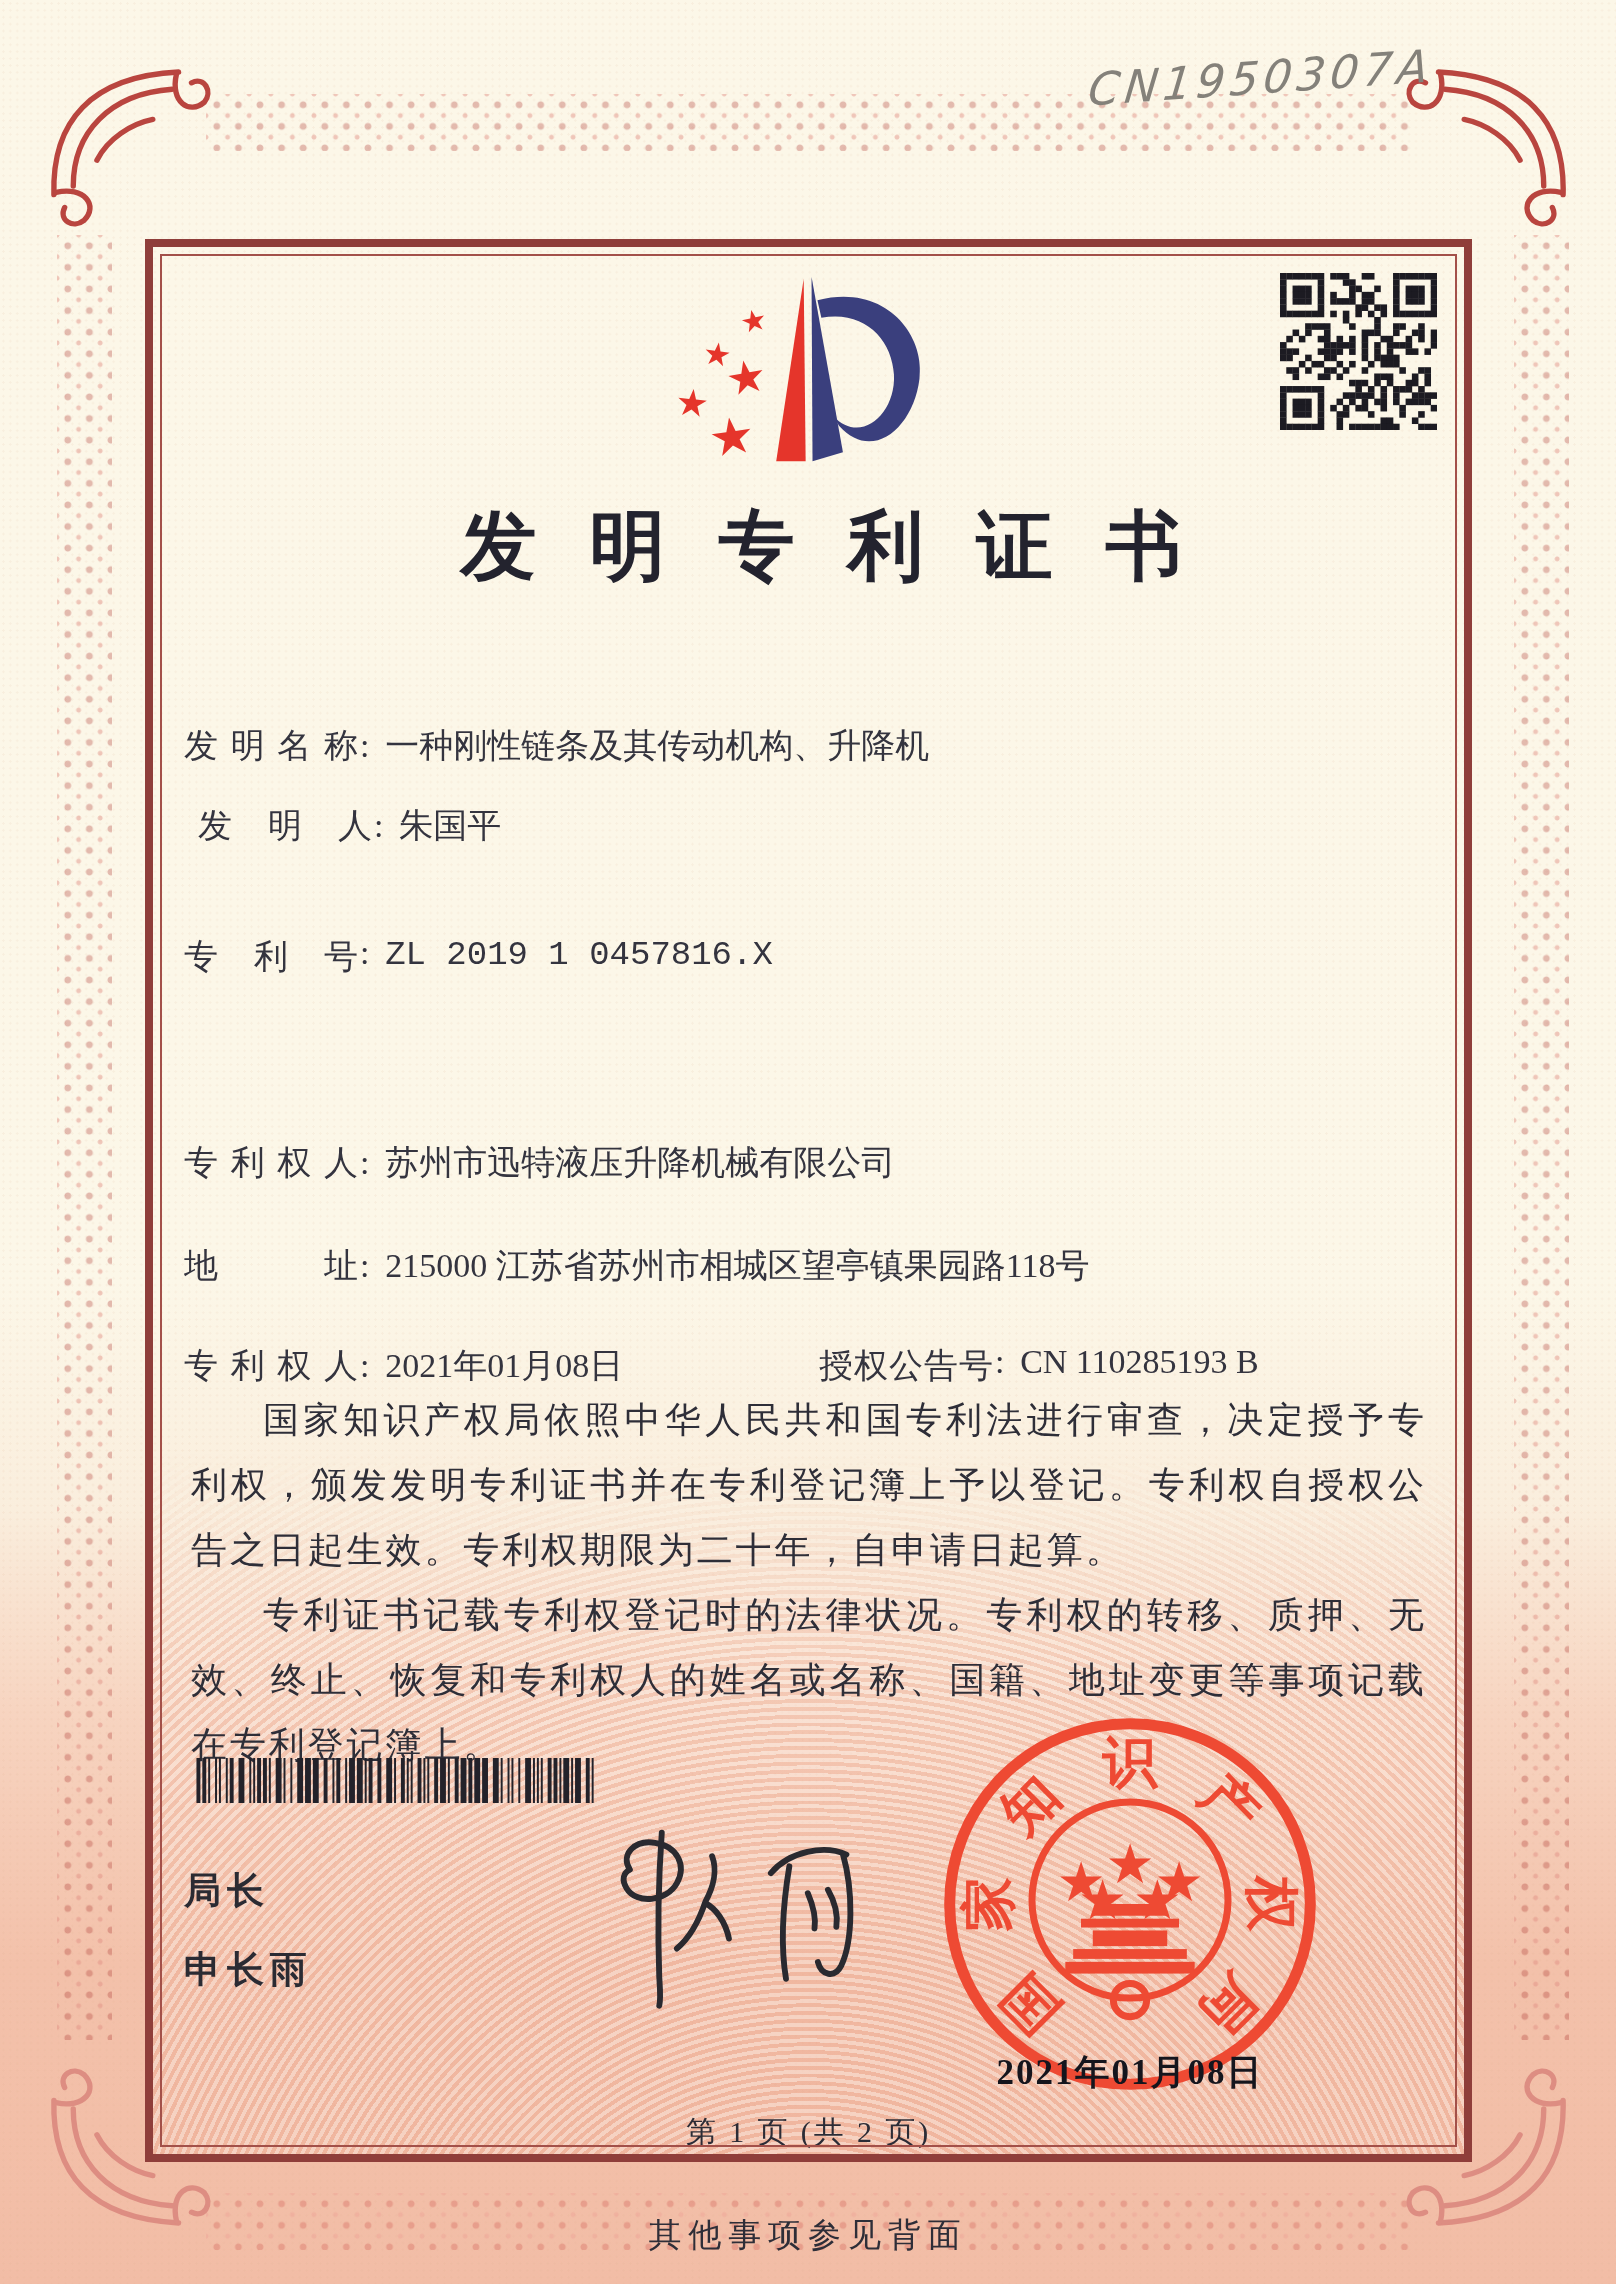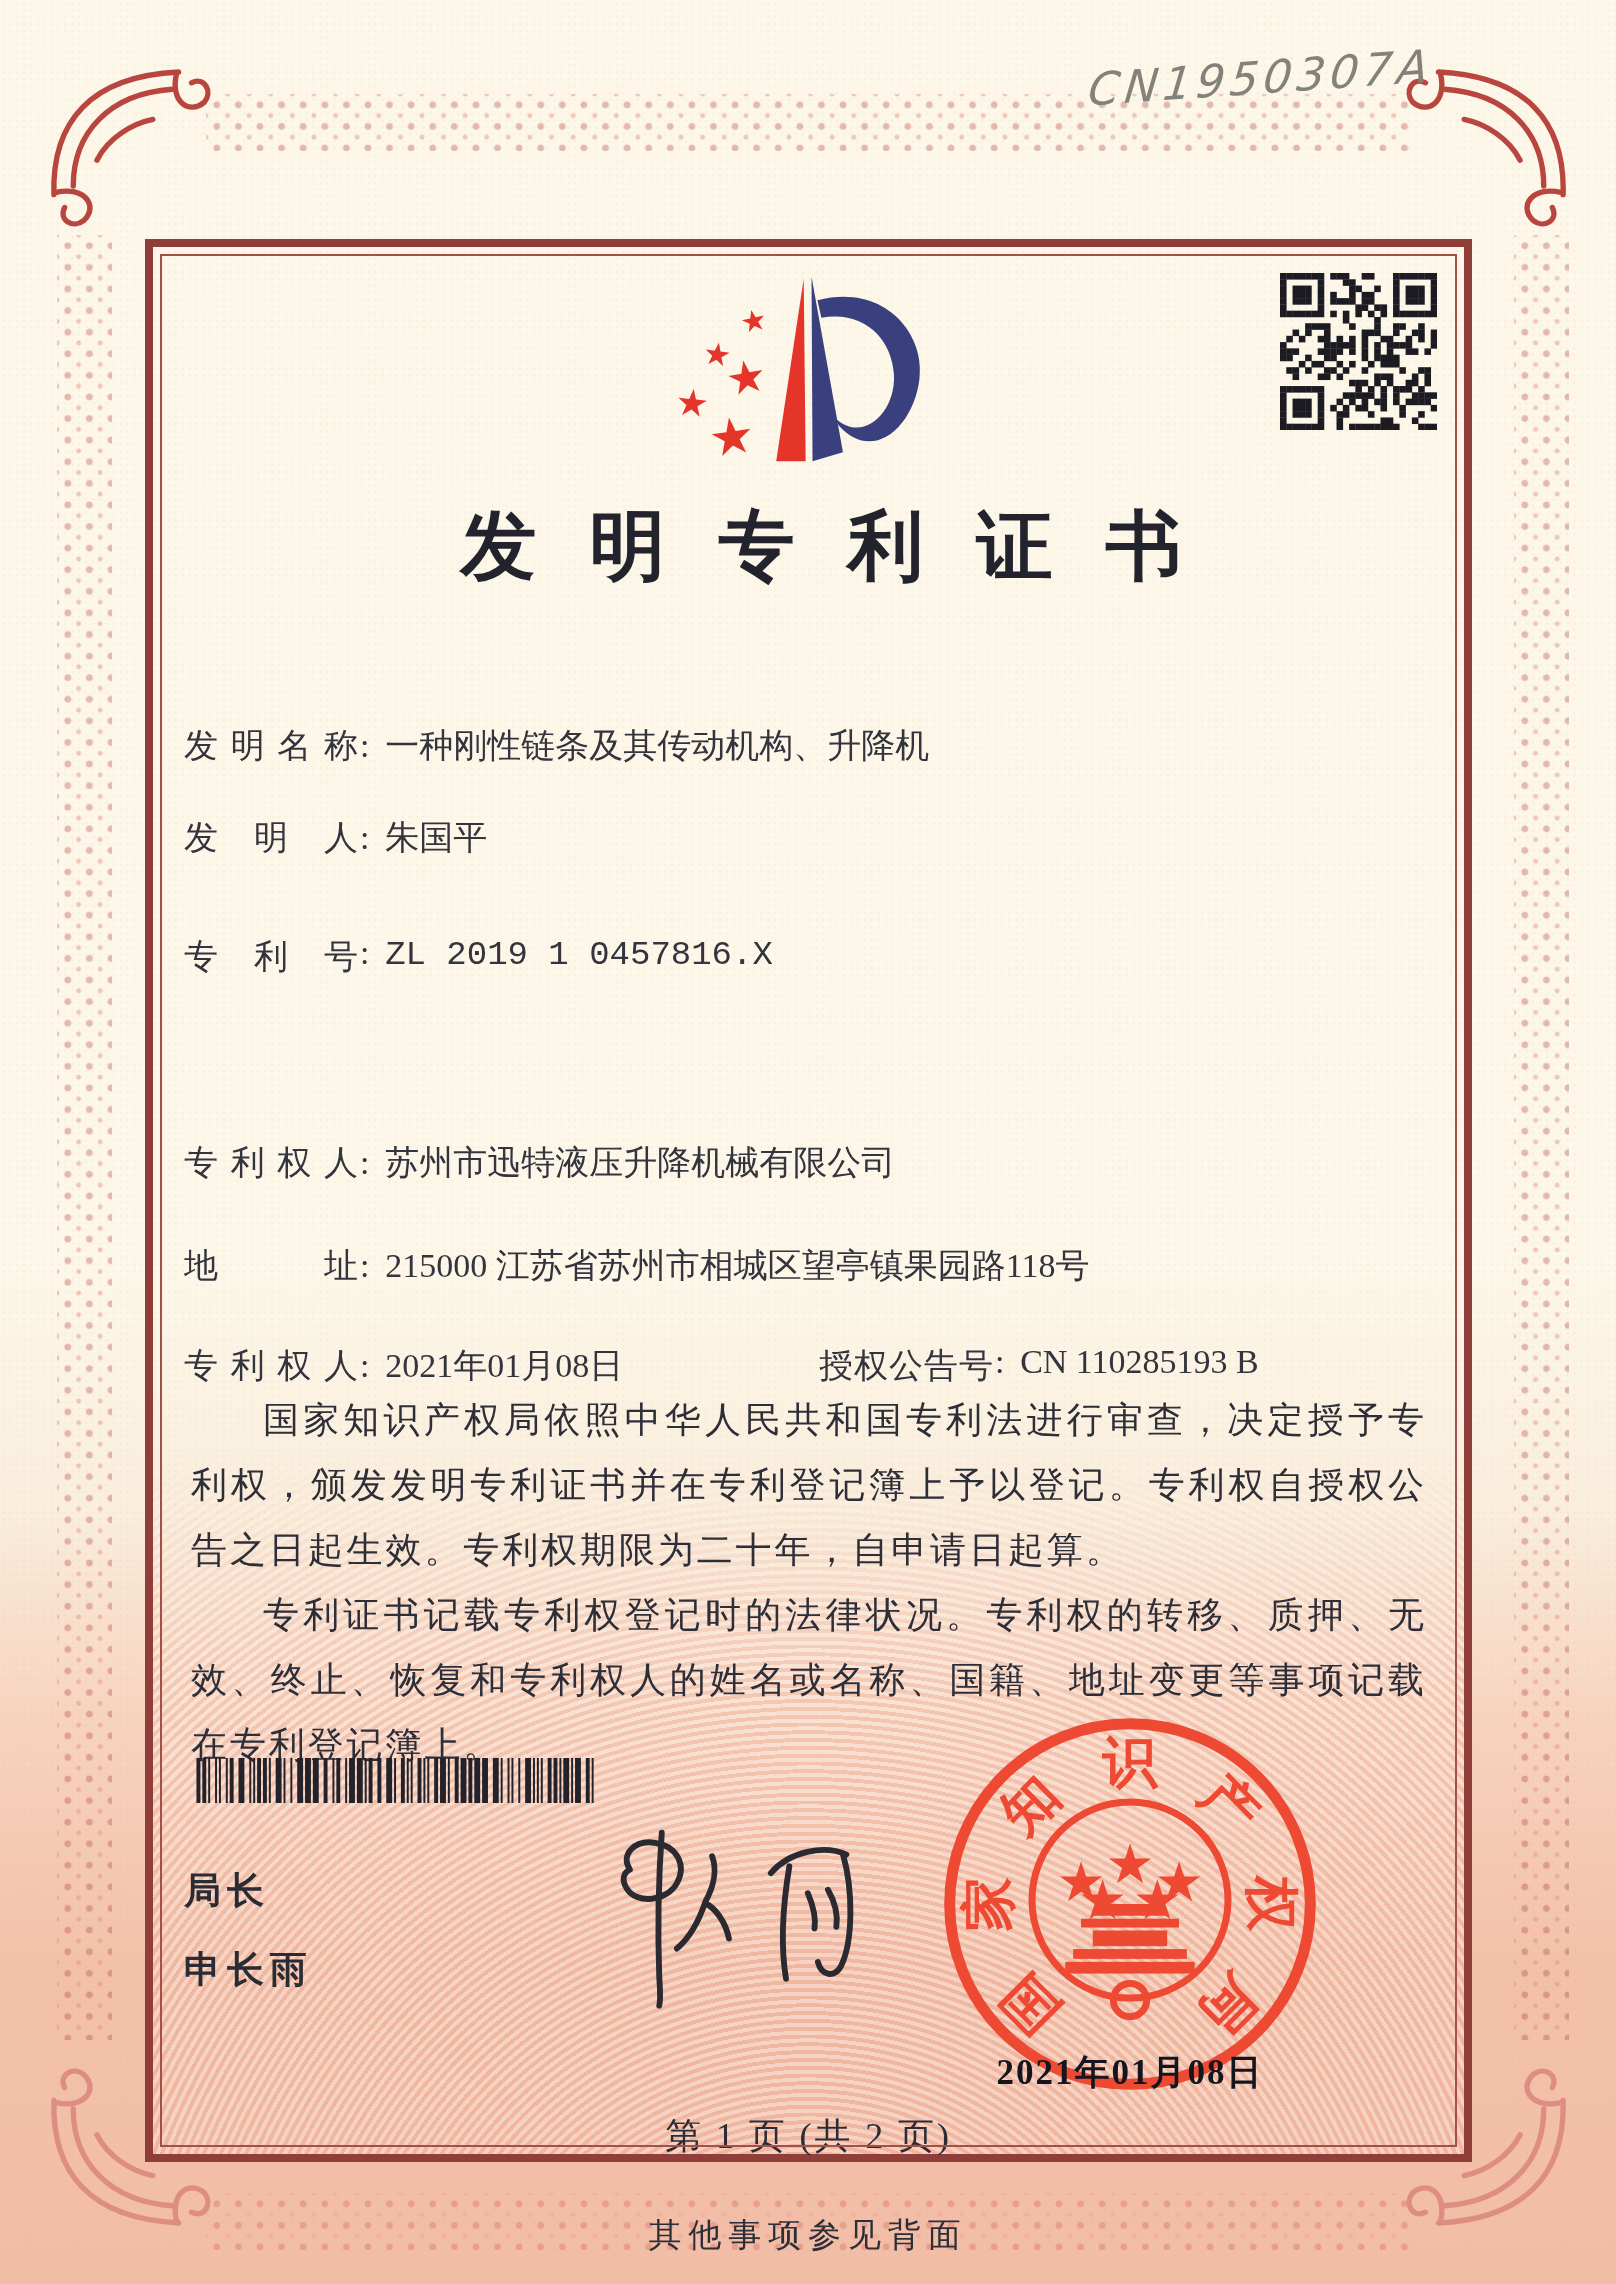--- a/index.html
+++ b/index.html
@@ -53,21 +53,21 @@
 
   .qr{position:absolute;left:1127px;top:25.5px;width:157px;height:157px;}
   .qr rect{fill:#1c1b22;}
 
   .title{position:absolute;top:249px;left:0;right:0;text-align:center;
     font-size:76px;font-weight:700;letter-spacing:53px;padding-left:78px;color:#23232e;}
 
   .row{position:absolute;left:31px;font-size:34px;color:#34343f;white-space:nowrap;}
   .row .lab{display:inline-block;width:174px;text-align:justify;text-align-last:justify;vertical-align:top;}
   .row .col{display:inline-block;margin:0 15.7px 0 2px;}
-  .r1{top:476px;} .r2{top:568px;} .r3{top:687px;font-family:"Liberation Mono","DejaVu Sans Mono",monospace;}
+  .r1{top:476px;} .r2{top:556px;margin-left:14px;} .r3{top:687px;font-family:"Liberation Mono","DejaVu Sans Mono",monospace;}
   .r3 .lab,.r3 .col{font-family:"Liberation Serif","DejaVu Serif",serif;}
   .r4{top:790px;} .r5{top:893px;} .r6{top:996px;} .r7{top:1096px;}
   .grant2{position:absolute;left:635px;top:0;}
 
   .paras{position:absolute;left:38px;right:37px;top:1141px;font-size:36px;line-height:65px;
     letter-spacing:2.9px;text-align:justify;color:#2e2e38;}
   .paras p{margin:0;text-indent:2em;}
 
   .barcode{position:absolute;left:43px;top:1511px;width:402px;height:45px;}
   .barcode rect{fill:#23222a;}
@@ -83,21 +83,21 @@
   .seal *{vector-effect:non-scaling-stroke;}
   .seal .ring{fill:none;stroke:var(--seal-red,#ee4a33);stroke-width:11px;}
   .seal .em{fill:var(--seal-red,#ee4a33);}
   .seal .emline{fill:none;stroke:var(--seal-red,#ee4a33);stroke-width:7px;}
   .seal text{fill:var(--seal-red,#ee4a33);font-size:56px;font-weight:700;
     font-family:"Liberation Serif","DejaVu Serif",serif;text-anchor:middle;dominant-baseline:middle;}
   .seal-date{position:absolute;left:781px;top:1802px;width:392px;text-align:center;
     font-size:35px;font-weight:600;color:#15151d;letter-spacing:2px;}
 
   .page-info{position:absolute;left:0;right:0;top:1865px;text-align:center;
-    font-size:36px;letter-spacing:2.9px;color:#2c2c36;}
+    font-size:30px;letter-spacing:2.9px;color:#2c2c36;}
   .back-note{position:absolute;left:0;right:0;top:2213px;text-align:center;
     font-size:33px;letter-spacing:6.9px;color:#2e2e38;}
 </style>
 </head>
 <body>
 
 <div class="page">
 
   <div class="orn orn-top"></div>
   <div class="orn orn-bottom"></div>

